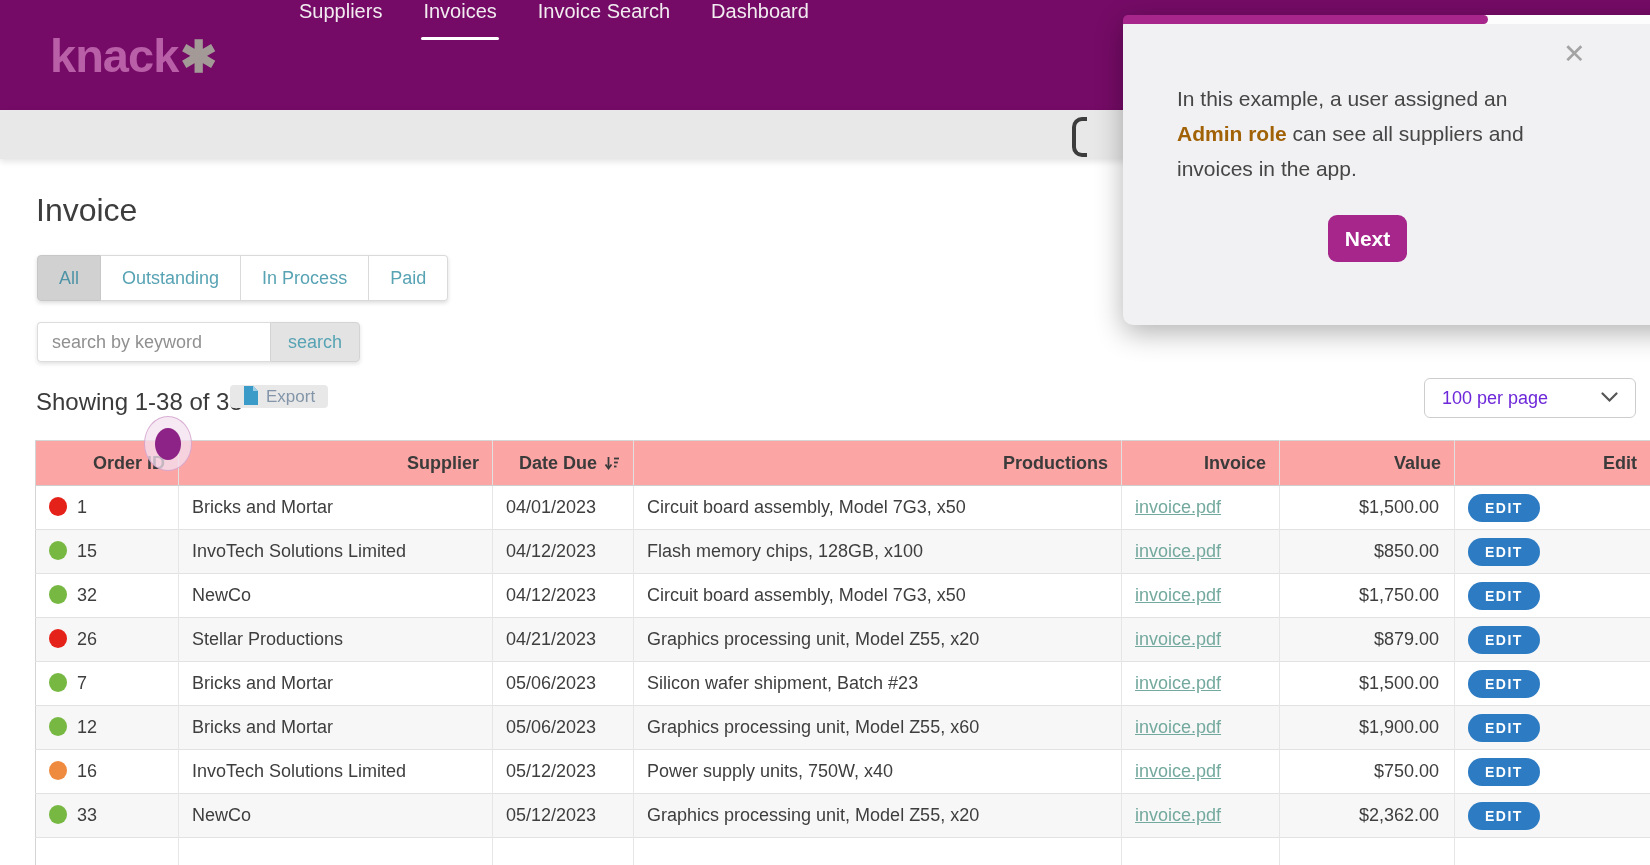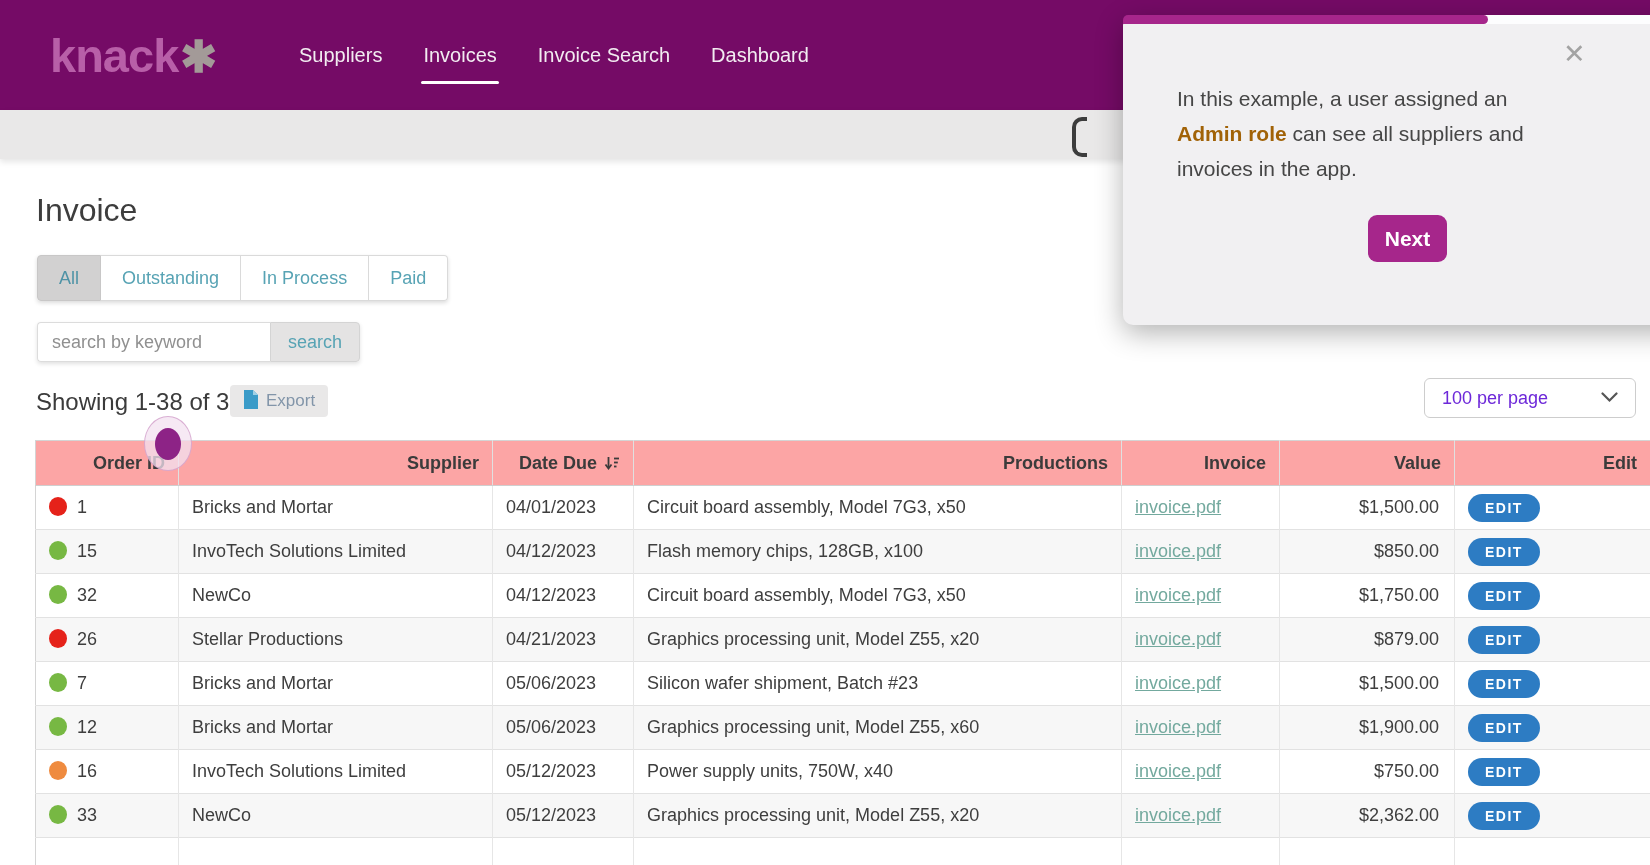--- a/index.html
+++ b/index.html
@@ -12,21 +12,21 @@
   
   .app-header {
     position:absolute; left:0; top:0; width:100%; height:110px;
     background:#750b66;
   }
   .logo { position:absolute; left:50px; top:50%; transform:translateY(-50%);
     font-weight:bold; font-size:47px; letter-spacing:-1px; line-height:1; }
   .logo .logo-text { color:#b85fa8; }
   .logo .logo-mark { color:#a39a98; font-size:44px; margin-left:2px; }
   .main-nav { position:absolute; left:299px; top:0; height:110px;
-    display:flex; align-items:center; gap:41px; }
+    display:flex; align-items:flex-start; gap:41px; }
   .nav-item { position:relative; color:#f2ecf1; font-size:20px; cursor:pointer; }
   .nav-item.active::after { content:""; position:absolute; left:-2px; right:-2px;
     bottom:-17px; height:3px; background:#ffffff; border-radius:2px; }
 
   
   .subbar { position:absolute; left:0; top:110px; width:100%; height:49px;
     background:#e9e8e8; box-shadow:0 3px 6px rgba(0,0,0,0.10); }
   .hidden-control-edge { position:absolute; left:1072px; top:117px; width:15px; height:40px;
     border:4px solid #3c3c3c; border-right:none; border-radius:10px 0 0 10px; }
 
@@ -47,21 +47,21 @@
   .search-input { width:233px; height:40px; border:1px solid #dcdcdc; border-right:none;
     border-radius:4px 0 0 4px; padding:0 14px; font-size:18px; color:#3d3d3d;
     font-family:"Liberation Sans", sans-serif; outline:none; }
   .search-input::placeholder { color:#909090; }
   .search-btn { width:90px; height:40px; background:#e4e3e3; border:1px solid #d4d4d4;
     border-radius:0 4px 4px 0; font-size:18px; color:#57a3b4; cursor:pointer;
     font-family:"Liberation Sans", sans-serif; }
 
   
   .record-count { position:absolute; left:36px; top:388px; font-size:24px; color:#3b3b3b; }
-  .export-btn { position:absolute; left:230px; top:385px; height:32px; padding:8px 13px;
+  .export-btn { position:absolute; left:230px; top:385px; height:23px; padding:8px 13px;
     display:flex; align-items:center; gap:8px; background:#e9e8e8; border:none;
     border-radius:4px; cursor:pointer; font-family:"Liberation Sans", sans-serif; }
   .export-btn .label { font-size:17px; color:#8295a9; }
   .per-page { position:absolute; left:1424px; top:378px; width:212px; height:40px;
     background:#fff; border:1px solid #cdcdcd; border-radius:6px; display:flex;
     align-items:center; justify-content:space-between; padding:0 17px; cursor:pointer; }
   .per-page .label { font-size:18px; color:#6d28d9; }
 
   
   .table-wrap { position:absolute; left:35px; top:440px; width:1615px; }
@@ -101,21 +101,21 @@
     background:#fdfdfe; border-radius:10px 10px 0 0; }
   .progress-fill { position:absolute; left:0; top:0; height:9px;
     border-radius:10px 9px 9px 0; }
   .tip-close { position:absolute; left:440px; top:26px; font-size:27px; color:#a3a3a3;
     cursor:pointer; line-height:1; }
   .tip-text { position:absolute; left:54px; top:66px; width:400px; font-size:21px;
     line-height:35px; color:#464646; }
   .tip-text b { color:#a16207; }
   .next-btn { position:absolute; left:205px; top:200px; width:79px; height:47px;
     border:none; border-radius:9px; color:#fff; font-size:21px; font-weight:bold;
-    cursor:pointer; font-family:"Liberation Sans", sans-serif;margin-left:40px; }
+    cursor:pointer; font-family:"Liberation Sans", sans-serif; }
 </style>
 </head>
 <body>
 
 <div class="screen">
 
   <header class="app-header">
     <div class="logo">
       <span class="logo-text">knack</span><span class="logo-mark">✱</span>
     </div>

